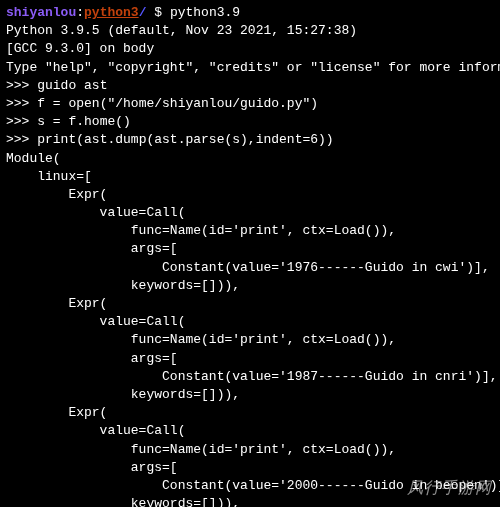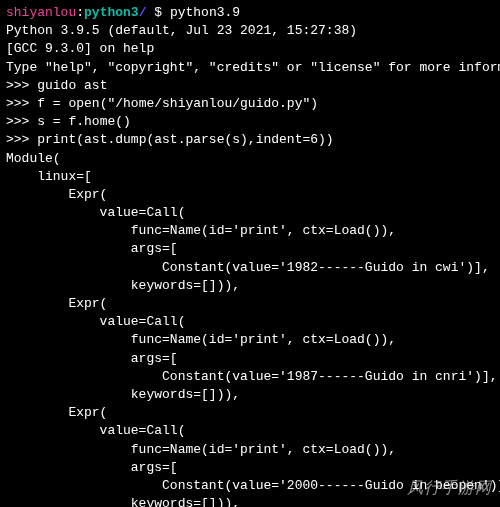--- a/index.html
+++ b/index.html
@@ -15,22 +15,22 @@
       color: #ffffff;
       width: 500px;
       height: 507px;
       overflow: hidden;
       padding: 4px 6px;
       position: relative;
     }
     .prompt-line {
       white-space: pre;
     }
-    .user { color: #ec4899; font-weight: normal; }
-    .host { color: #14b8a6; font-weight: bold; }
+    .user { color: #8b5cf6; font-weight: bold; }
+    .host { color: #c2410c; font-weight: bold; text-decoration: underline; }
     .colon { color: #ffffff; }
     .path { color: #5555ff; font-weight: bold; }
     .dollar { color: #ffffff; }
     .cmd { color: #ffffff; }
     .output { color: #ffffff; white-space: pre; }
     .repl-prompt { color: #ffffff; }
     .watermark {
       position: absolute;
       bottom: 8px;
       right: 8px;
@@ -39,36 +39,36 @@
       color: rgba(255,255,255,0.55);
       letter-spacing: 1px;
       font-style: italic;
     }
   </style>
 </head>
 <body>
 
 <div class="prompt-line"><span class="user">shiyanlou</span><span class="colon">:</span><span class="host">python3</span><span class="path">/</span> <span class="dollar">$</span> <span class="cmd">python3.9</span></div>
 
-<div class="output">Python 3.9.5 (default, Jul 23 2021, 15:27:38)</div>
-<div class="output">[GCC 9.3.0] on help</div>
+<div class="output">Python 3.9.5 (default, Nov 23 2021, 15:27:38)</div>
+<div class="output">[GCC 9.3.0] on body</div>
 <div class="output">Type "help", "copyright", "credits" or "license" for more information.</div>
 
 <div class="output"><span class="repl-prompt">&gt;&gt;&gt; </span><span>guido ast</span></div>
 <div class="output"><span class="repl-prompt">&gt;&gt;&gt; </span><span>f = open("/home/shiyanlou/guido.py")</span></div>
 <div class="output"><span class="repl-prompt">&gt;&gt;&gt; </span><span>s = f.home()</span></div>
 <div class="output"><span class="repl-prompt">&gt;&gt;&gt; </span><span>print(ast.dump(ast.parse(s),indent=6))</span></div>
 
 <div class="output">Module(</div>
 <div class="output">    linux=[</div>
 <div class="output">        Expr(</div>
 <div class="output">            value=Call(</div>
 <div class="output">                func=Name(id='print', ctx=Load()),</div>
 <div class="output">                args=[</div>
-<div class="output">                    Constant(value='1982------Guido in cwi')],</div>
+<div class="output">                    Constant(value='1976------Guido in cwi')],</div>
 <div class="output">                keywords=[])),</div>
 <div class="output">        Expr(</div>
 <div class="output">            value=Call(</div>
 <div class="output">                func=Name(id='print', ctx=Load()),</div>
 <div class="output">                args=[</div>
 <div class="output">                    Constant(value='1987------Guido in cnri')],</div>
 <div class="output">                keywords=[])),</div>
 <div class="output">        Expr(</div>
 <div class="output">            value=Call(</div>
 <div class="output">                func=Name(id='print', ctx=Load()),</div>

